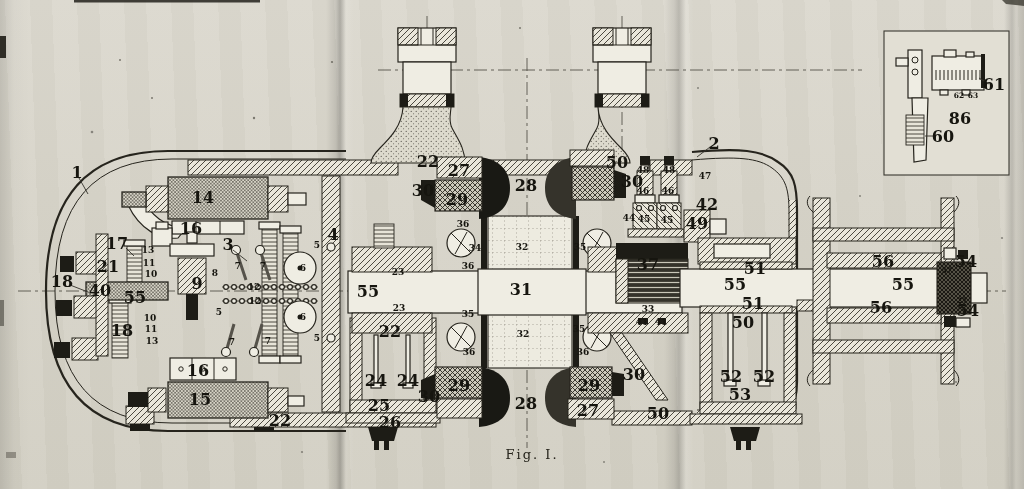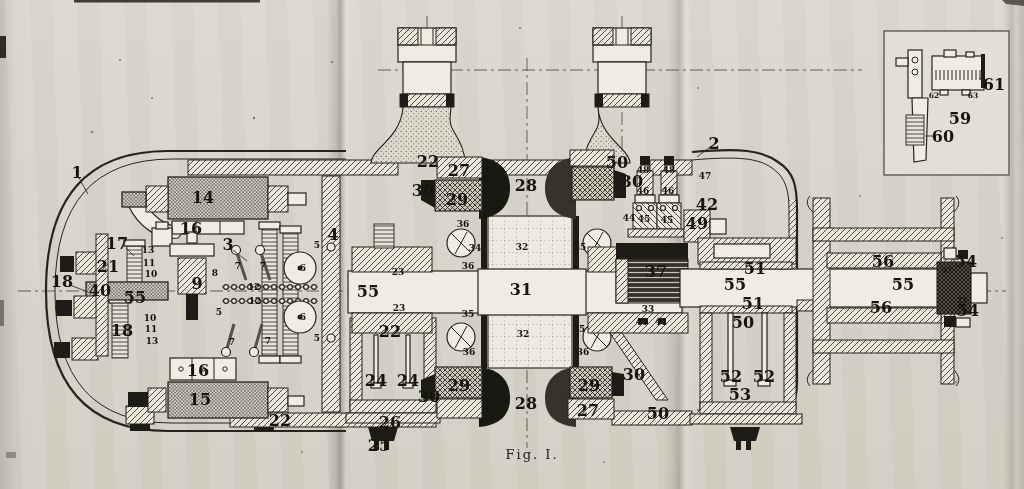--- a/index.html
+++ b/index.html
@@ -412,21 +412,21 @@
       <span class="lbl L" style="left: 735px; top: 284px;">55</span>
       <span class="lbl L" style="left: 903px; top: 284px;">55</span>
       <span class="lbl L" style="left: 428px; top: 161px;">22</span>
       <span class="lbl L" style="left: 459px; top: 170px;">27</span>
       <span class="lbl L" style="left: 423px; top: 190px;">30</span>
       <span class="lbl L" style="left: 457px; top: 199px;">29</span>
       <span class="lbl L" style="left: 526px; top: 185px;">28</span>
       <span class="lbl L" style="left: 617px; top: 162px;">50</span>
       <span class="lbl L" style="left: 632px; top: 181px;">30</span>
       <span class="lbl L" style="left: 707px; top: 204px;">42</span>
-      <span class="lbl L" style="left: 648px; top: 271px; margin-left: 8px;">37</span>
+      <span class="lbl L" style="left: 648px; top: 264px;">37</span>
       <span class="lbl L" style="left: 521px; top: 289px;">31</span>
       <span class="lbl L" style="left: 390px; top: 331px;">22</span>
       <span class="lbl L" style="left: 280px; top: 420px;">22</span>
       <span class="lbl L" style="left: 429px; top: 396px;">30</span>
       <span class="lbl L" style="left: 459px; top: 385px;">29</span>
       <span class="lbl L" style="left: 526px; top: 403px;">28</span>
       <span class="lbl L" style="left: 589px; top: 385px;">29</span>
       <span class="lbl L" style="left: 588px; top: 410px;">27</span>
       <span class="lbl L" style="left: 634px; top: 374px;">30</span>
       <span class="lbl L" style="left: 658px; top: 413px;">50</span>
@@ -439,33 +439,33 @@
       <span class="lbl M" style="left: 228px; top: 244px;">3</span>
       <span class="lbl M" style="left: 714px; top: 143px;">2</span>
       <span class="lbl M" style="left: 77px; top: 172px;">1</span>
       <span class="lbl M" style="left: 333px; top: 234px;">4</span>
       <span class="lbl M" style="left: 191px; top: 228px;">16</span>
       <span class="lbl M" style="left: 198px; top: 370px;">16</span>
       <span class="lbl M" style="left: 122px; top: 330px;">18</span>
       <span class="lbl M" style="left: 100px; top: 290px;">40</span>
       <span class="lbl M" style="left: 108px; top: 266px;">21</span>
       <span class="lbl M" style="left: 390px; top: 422px;">26</span>
-      <span class="lbl M" style="left: 379px; top: 405px; margin-top: 40px;">25</span>
+      <span class="lbl M" style="left: 379px; top: 405px;">25</span>
       <span class="lbl M" style="left: 376px; top: 380px;">24</span>
       <span class="lbl M" style="left: 408px; top: 380px;">24</span>
       <span class="lbl M" style="left: 697px; top: 223px;">49</span>
       <span class="lbl M" style="left: 755px; top: 268px;">51</span>
       <span class="lbl M" style="left: 753px; top: 303px;">51</span>
       <span class="lbl M" style="left: 731px; top: 376px;">52</span>
       <span class="lbl M" style="left: 764px; top: 376px;">52</span>
       <span class="lbl M" style="left: 740px; top: 394px;">53</span>
       <span class="lbl M" style="left: 966px; top: 261px;">54</span>
       <span class="lbl M" style="left: 968px; top: 310px;">54</span>
       <span class="lbl M" style="left: 994px; top: 84px;">61</span>
-      <span class="lbl M" style="left: 960px; top: 118px;">59</span>
+      <span class="lbl M" style="left: 960px; top: 118px;">86</span>
       <span class="lbl M" style="left: 943px; top: 136px;">60</span>
       <span class="lbl S" style="left: 148px; top: 250px;">13</span>
       <span class="lbl S" style="left: 149px; top: 263px;">11</span>
       <span class="lbl S" style="left: 151px; top: 274px;">10</span>
       <span class="lbl S" style="left: 150px; top: 318px;">10</span>
       <span class="lbl S" style="left: 151px; top: 329px;">11</span>
       <span class="lbl S" style="left: 152px; top: 341px;">13</span>
       <span class="lbl S" style="left: 254px; top: 287px;">12</span>
       <span class="lbl S" style="left: 255px; top: 301px;">12</span>
       <span class="lbl S" style="left: 238px; top: 266px;">7</span>
@@ -496,19 +496,19 @@
       <span class="lbl S" style="left: 629px; top: 218px;">44</span>
       <span class="lbl S" style="left: 644px; top: 219px;">45</span>
       <span class="lbl S" style="left: 667px; top: 220px;">45</span>
       <span class="lbl S" style="left: 643px; top: 191px;">46</span>
       <span class="lbl S" style="left: 668px; top: 191px;">46</span>
       <span class="lbl S" style="left: 657px; top: 176px; margin-left: 48px;">47</span>
       <span class="lbl S" style="left: 643px; top: 170px;">48</span>
       <span class="lbl S" style="left: 669px; top: 170px;">48</span>
       <span class="lbl T" style="left: 947px; top: 270px;">57</span>
       <span class="lbl T" style="left: 962px; top: 300px;">27</span>
-      <span class="lbl T" style="left: 934px; top: 95px;">62</span>
+      <span class="lbl T" style="left: 959px; top: 95px;">62</span>
       <span class="lbl T" style="left: 973px; top: 95px;">63</span>
     </div>
 
 <div class="caption">Fig. I.</div>
 
 </div>
 
 </body></html>

